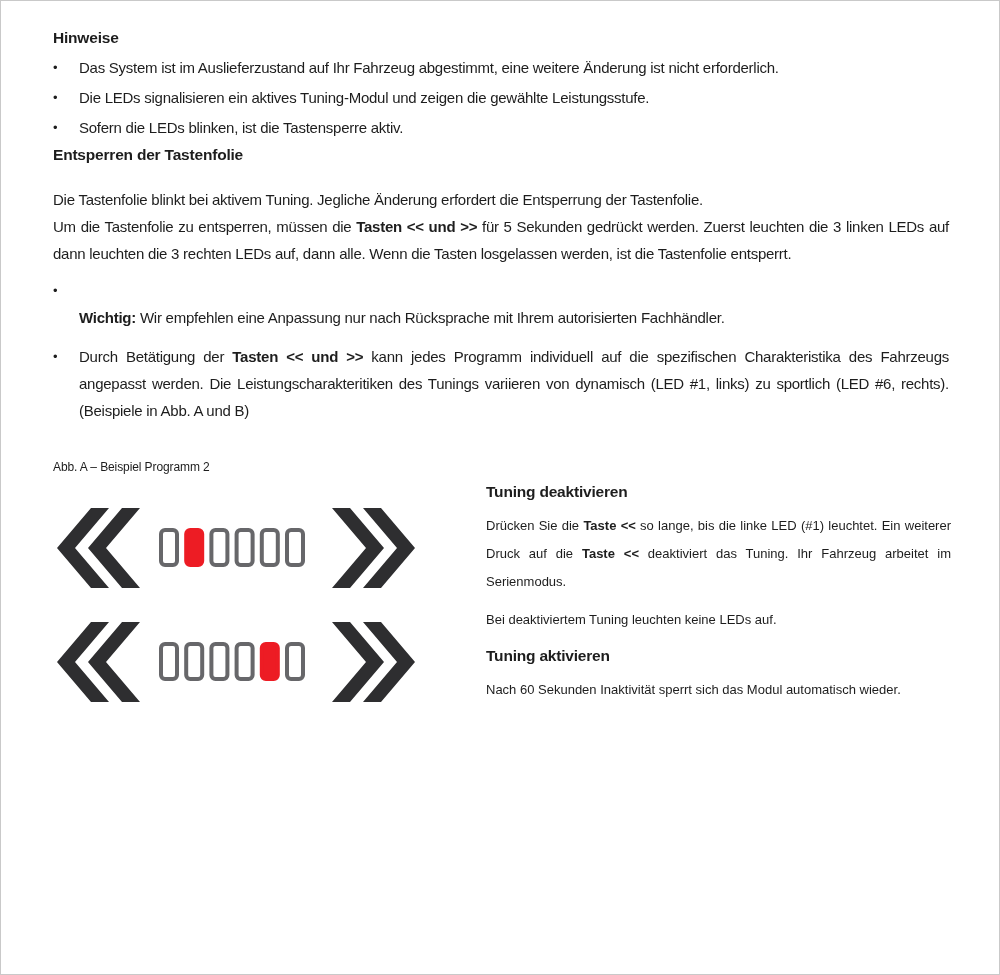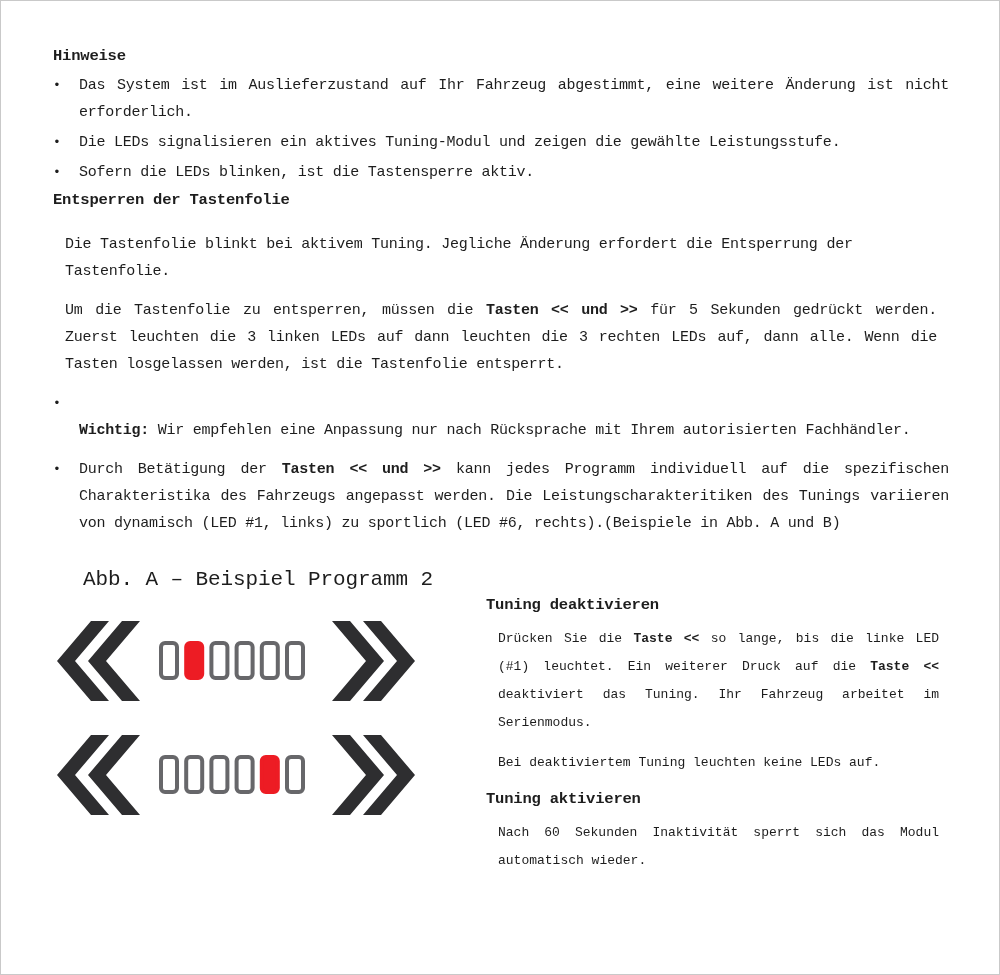--- a/index.html
+++ b/index.html
@@ -5,54 +5,53 @@
   html, body { margin: 0; padding: 0; background: #ffffff; }
   body {
     width: 1000px; height: 975px;
     box-sizing: border-box;
     border: 1px solid #c9c9c9;
     font-family: "Liberation Sans", sans-serif;
     color: #1d1d1d;
     overflow: hidden;
   }
   .doc {
-    padding: 44px 50px 0 52px;
+    padding: 26px 50px 0 52px;
     box-sizing: border-box;
-    font-family: Liberation Mono, monospace;
   }
   h2 {
     font-size: 15.5px;
     font-weight: 700;
     margin: 0;
     line-height: 22px;
     letter-spacing: -0.2px;
   }
   .top { letter-spacing: -0.25px; }
   .top p, .top .bullet { font-size: 15px; line-height: 27px; }
   .just { text-align: justify; }
   .bullets { margin-top: 5px; }
   .bullet { display: flex; margin-bottom: 3px; }
   .bullet .dot { flex: none; width: 26px; font-size: 13px; }
   .bullet .btxt { flex: 1; }
-  p { margin: 12px; }
+  p { margin: 0; }
   .mt26 { }
   .mt20 { margin-top: 20px; }
   .mt16 { margin-top: 12px; }
   .mt12 { margin-top: 12px; }
   .mt10 { margin-top: 10px; }
   b { font-weight: 700; }
 
   
   .bottom {
     display: flex;
     margin-top: 32px;
   }
   .figcol { width: 433px; flex: none; }
   .textcol { width: 465px; flex: none; margin-top: 26px; }
-  .caption { font-size: 21px; line-height: 22px; letter-spacing: -0.1px; margin-left: 30px; }
+  .caption { font-size: 12px; line-height: 22px; letter-spacing: -0.1px; }
   .ledfig { margin: 26px 0 0 4px; height: 88px; }
   .capB { margin-top: 80px; }
   .textcol h2 { line-height: 20px; }
   .textcol p { font-size: 13px; line-height: 28px; }
 </style>
 </head>
 <body>
 
 <div class="doc">
 

